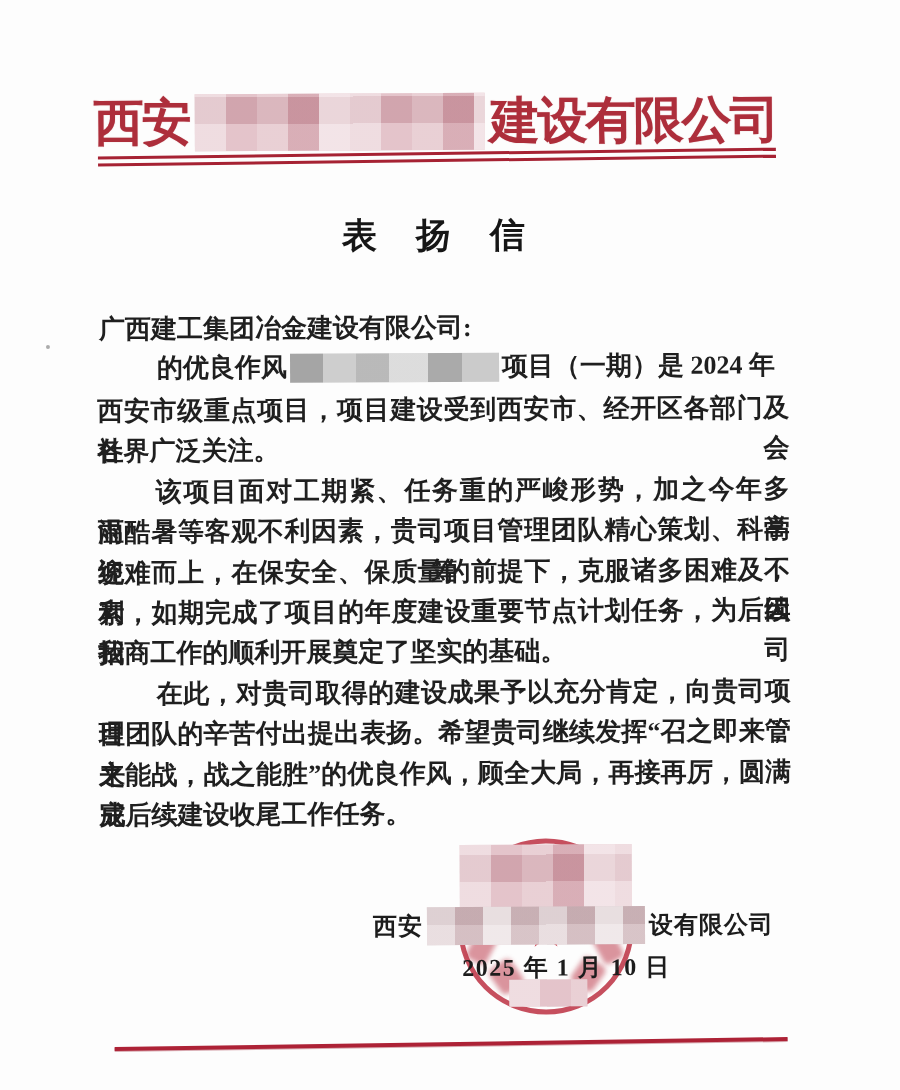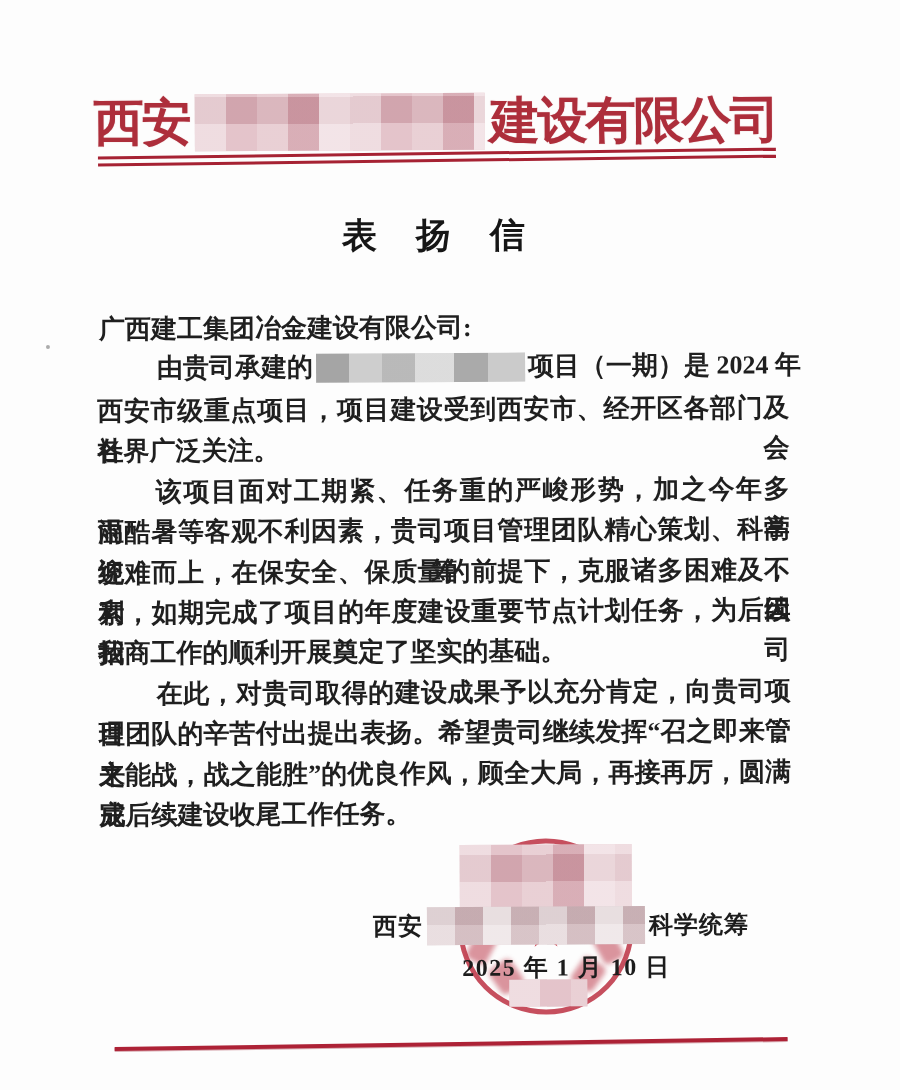--- a/index.html
+++ b/index.html
@@ -123,21 +123,21 @@
     <span class="mosaic pink head-mosaic"></span>
     <span>建设有限公司</span>
   </header>
   <div class="head-rule"></div>
 
   <h1 class="doc-title">表　扬　信</h1>
 
   <div class="salutation">广西建工集团冶金建设有限公司:</div>
 
   <div class="p1">
-    <span class="indent-pad"></span><span>由贵司承建的</span><span class="mosaic gray p1-mosaic"></span><span>项目（一期）是 2024 年</span>
+    <span class="indent-pad"></span><span>的优良作风</span><span class="mosaic gray p1-mosaic"></span><span>项目（一期）是 2024 年</span>
   </div>
 
   <div class="body-lines">
     <div class="bline full">西安市级重点项目，项目建设受到西安市、经开区各部门及社会</div>
     <div class="bline">各界广泛关注。</div>
     <div class="bline full ind">该项目面对工期紧、任务重的严峻形势，加之今年多雨、高</div>
     <div class="bline full">温酷暑等客观不利因素，贵司项目管理团队精心策划、科学统筹，</div>
     <div class="bline full">迎难而上，在保安全、保质量的前提下，克服诸多困难及不利因</div>
     <div class="bline full">素，如期完成了项目的年度建设重要节点计划任务，为后续我司</div>
     <div class="bline">招商工作的顺利开展奠定了坚实的基础。</div>
@@ -153,21 +153,21 @@
     <i class="smudge s2"></i>
     <i class="smudge s3"></i>
     <i class="smudge s4"></i>
   </div>
   <div class="mosaic pink seal-top-mosaic"></div>
   <div class="mosaic pink seal-bottom-mosaic"></div>
 
   <div class="sig-name">
     <span>西安</span>
     <span class="mosaic pinkgray name-mosaic"></span>
-    <span>科学统筹</span>
+    <span>设有限公司</span>
   </div>
 
   <div class="sig-date">2025 年 1 月 10 日</div>
 
   <div class="bottom-rule"></div>
 
   <div class="artifact-dot"></div>
 
 </div>
 

